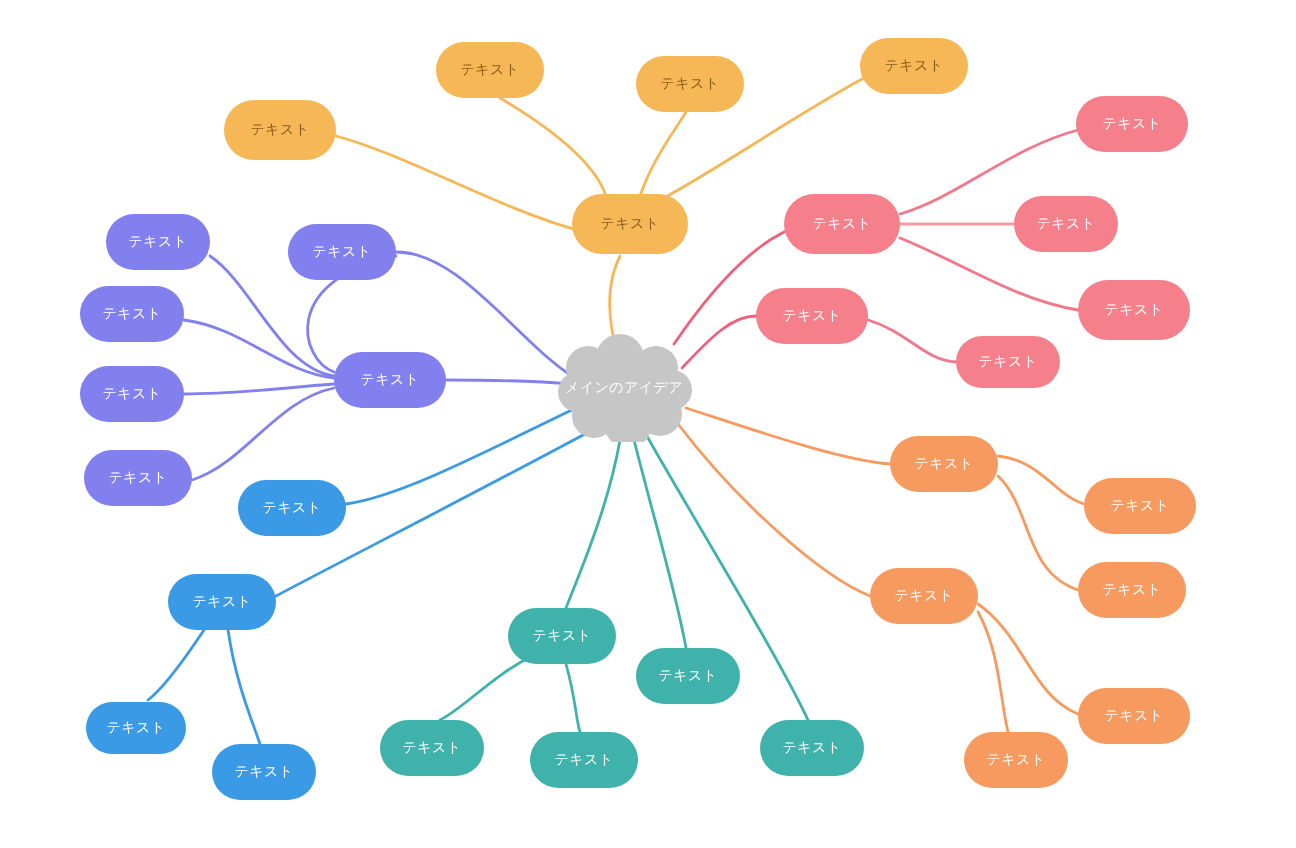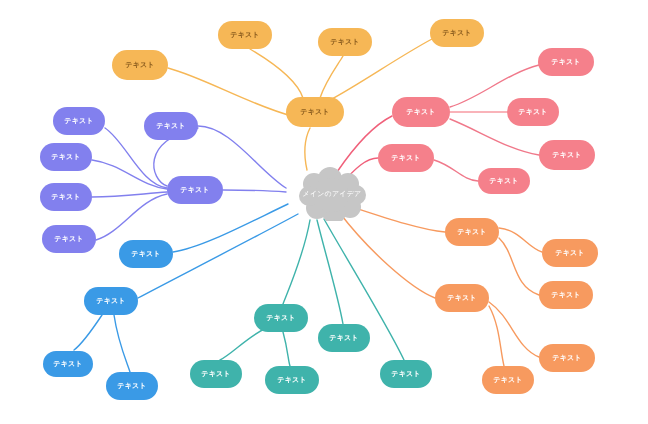--- a/index.html
+++ b/index.html
@@ -36,21 +36,20 @@
     font-size: 7px;
     letter-spacing: 0.2px;
     line-height: 1;
     white-space: nowrap;
     user-select: none;
     cursor: default;
   }
   .node-label {
     display: block;
     transform: translateY(0px);
-    font-weight: bold;
   }
   .center-cloud {
     position: absolute;
     display: flex;
     align-items: center;
     justify-content: center;
     font-size: 7px;
     color: #ffffff;
     letter-spacing: 0.2px;
     white-space: nowrap;
@@ -195,21 +194,21 @@
       </div>
       <div class="node" style="left: 40px; top: 183px; width: 52px; height: 28px; background: rgb(130, 128, 238); color: rgb(255, 255, 255);">
         <span class="node-label">テキスト</span>
       </div>
       <div class="node" style="left: 42px; top: 225px; width: 54px; height: 28px; background: rgb(130, 128, 238); color: rgb(255, 255, 255);">
         <span class="node-label">テキスト</span>
       </div>
       <div class="node" style="left: 144px; top: 112px; width: 54px; height: 28px; background: rgb(130, 128, 238); color: rgb(255, 255, 255);">
         <span class="node-label">テキスト</span>
       </div>
-      <div class="center-cloud" style="left: 298px; top: 167px; width: 68px; height: 54px; color: rgb(255, 255, 255);">
+      <div class="center-cloud" style="left: 278px; top: 167px; width: 68px; height: 54px; color: rgb(255, 255, 255);">
         <svg class="cloud-svg" width="68" height="54" viewBox="0 0 68 54">
           <circle cx="16" cy="17" r="11" fill="#c6c6c6"></circle>
           <circle cx="32" cy="12" r="12" fill="#c6c6c6"></circle>
           <circle cx="50" cy="17" r="11" fill="#c6c6c6"></circle>
           <circle cx="58" cy="28" r="10" fill="#c6c6c6"></circle>
           <circle cx="52" cy="40" r="11" fill="#c6c6c6"></circle>
           <circle cx="36" cy="45" r="12" fill="#c6c6c6"></circle>
           <circle cx="19" cy="41" r="11" fill="#c6c6c6"></circle>
           <circle cx="11" cy="29" r="10" fill="#c6c6c6"></circle>
           <circle cx="34" cy="28" r="17" fill="#c6c6c6"></circle>

